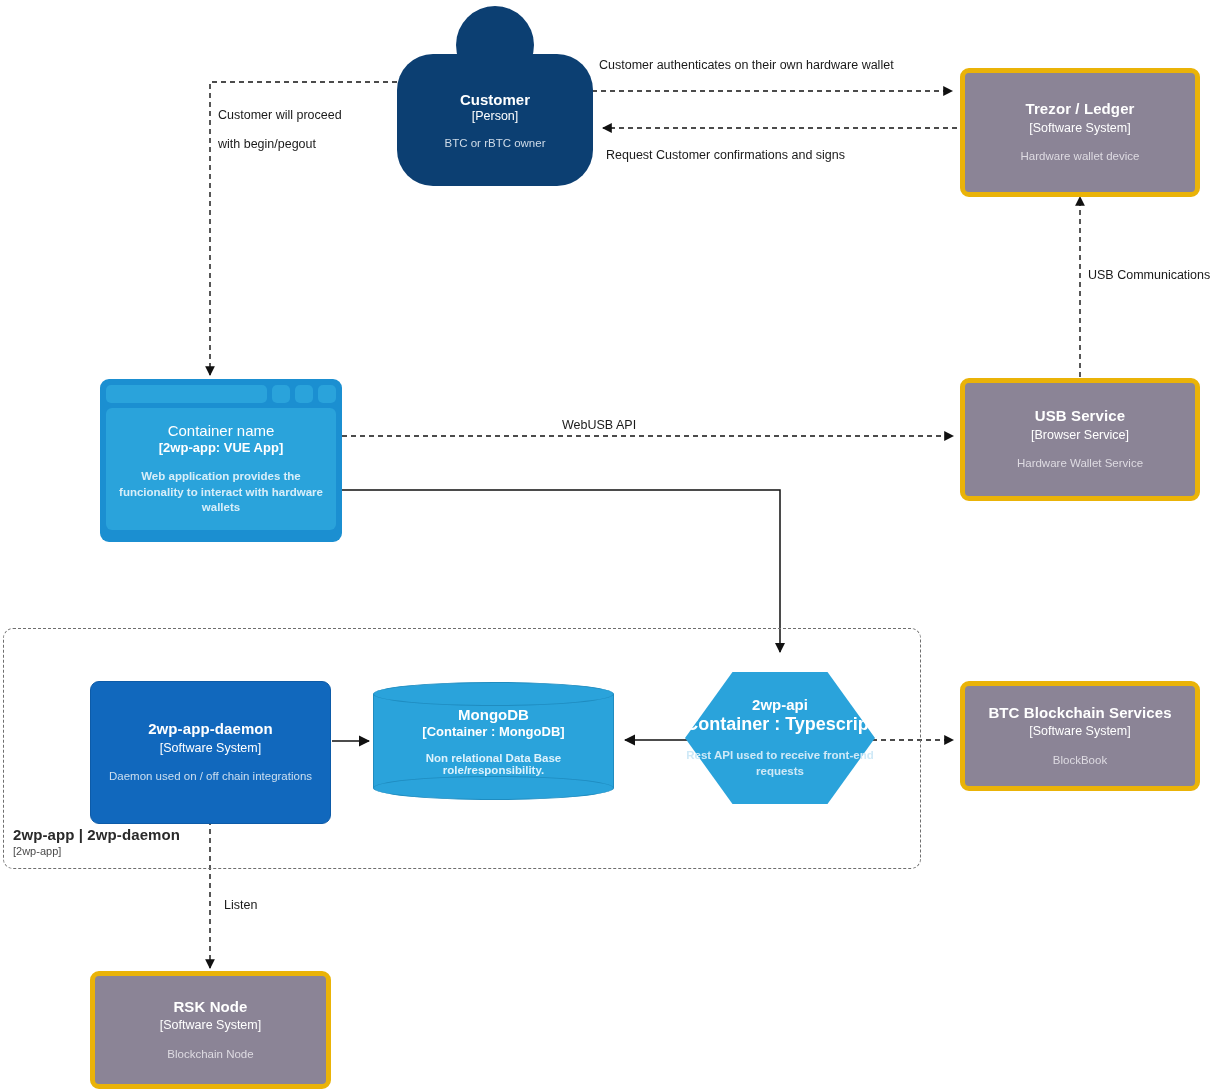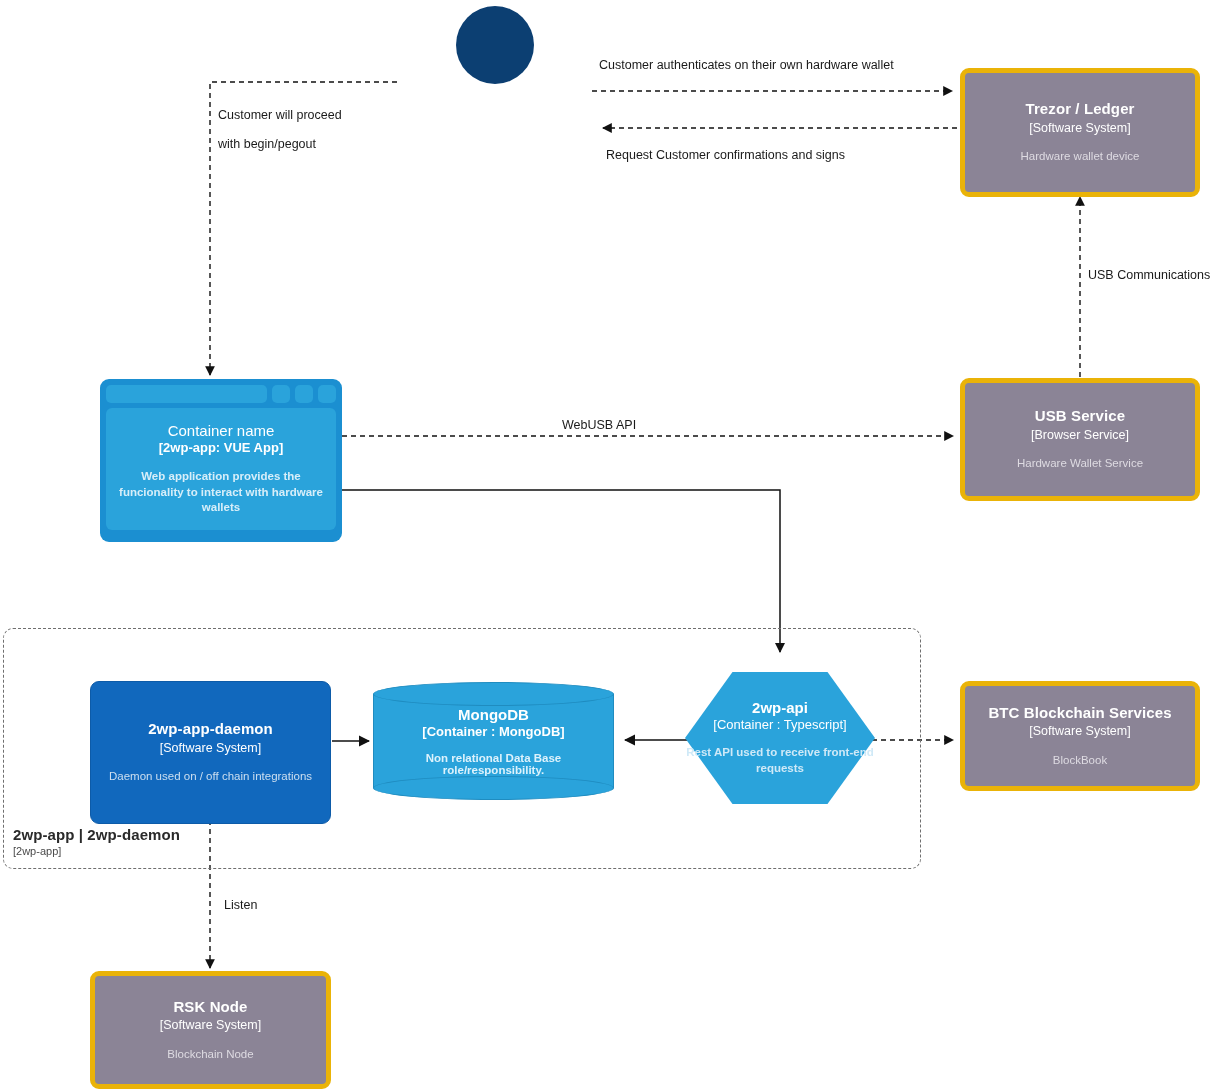--- a/index.html
+++ b/index.html
@@ -218,21 +218,21 @@
     width: calc(100% + 16px);
     height: 100%;
     display: flex;
     flex-direction: column;
     align-items: center;
     justify-content: center;
     text-align: center;
     color: #fff;
   }
   .hexagon .n-title { font-weight: bold; font-size: 15px; }
-  .hexagon .n-type  { font-weight: normal; font-size: 13px; margin-top: 1px; }
+  .hexagon .n-type  { font-weight: bold; font-size: 18px; margin-top: 1px; }
   .hexagon .n-desc  { font-weight: bold; font-size: 11.5px; margin-top: 13px; color: #cfe9f7; line-height: 1.35; }
 
   
   .boundary {
     position: absolute;
     border: 1.6px dashed #6f6f6f;
     border-radius: 10px;
     box-sizing: border-box;
     background: transparent;
   }
@@ -295,20 +295,25 @@
   </svg>
 
   <div class="boundary" style="left:3px; top:628px; width:918px; height:241px;"></div>
   <div class="boundary-label" style="left:13px; top:826px; width:300px;">
     <div class="b-name">2wp-app | 2wp-daemon</div>
     <div class="b-type">[2wp-app]</div>
   </div>
 
   <div class="person" style="left:397px; top:6px; width:196px; height:180px;">
     <div class="head"></div>
+    <div class="body">
+      <div class="n-title">Customer</div>
+      <div class="n-type">[Person]</div>
+      <div class="n-desc">BTC or rBTC owner</div>
+    </div>
   </div>
 
   <div class="node ext" style="left:960px; top:68px; width:240px; height:129px; padding:0 12px;">
     <div class="n-title">Trezor / Ledger</div>
     <div class="n-type">[Software System]</div>
     <div class="n-desc">Hardware wallet device</div>
   </div>
 
   <div class="browser" style="left:100px; top:379px; width:242px; height:163px;">
     <div class="chrome">

